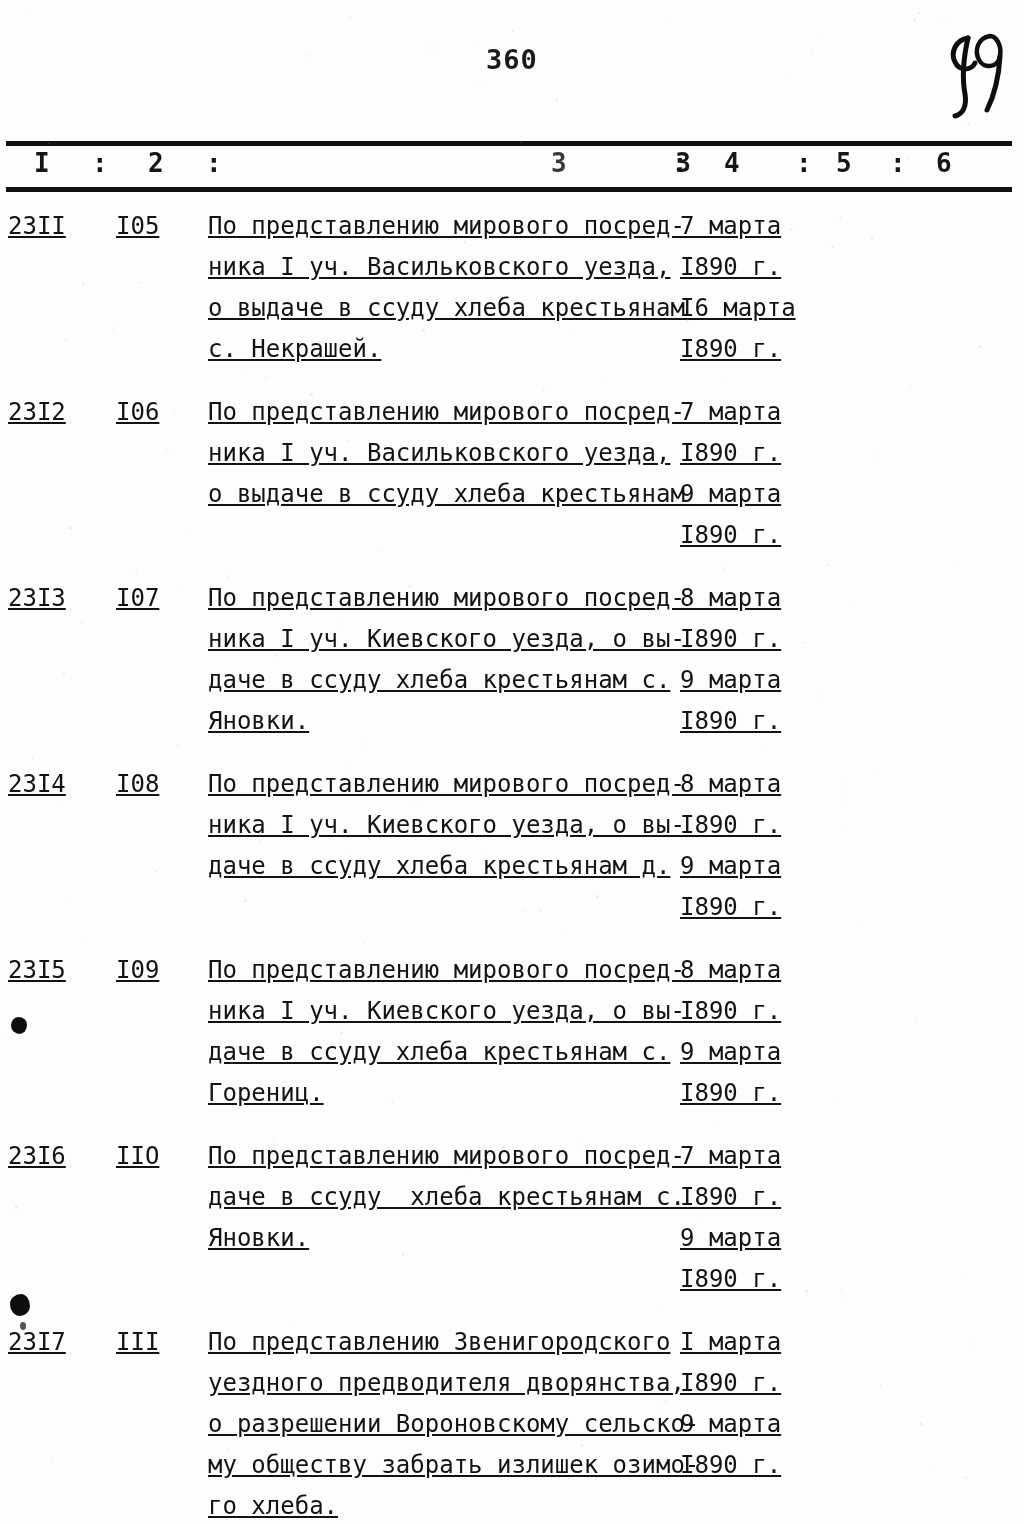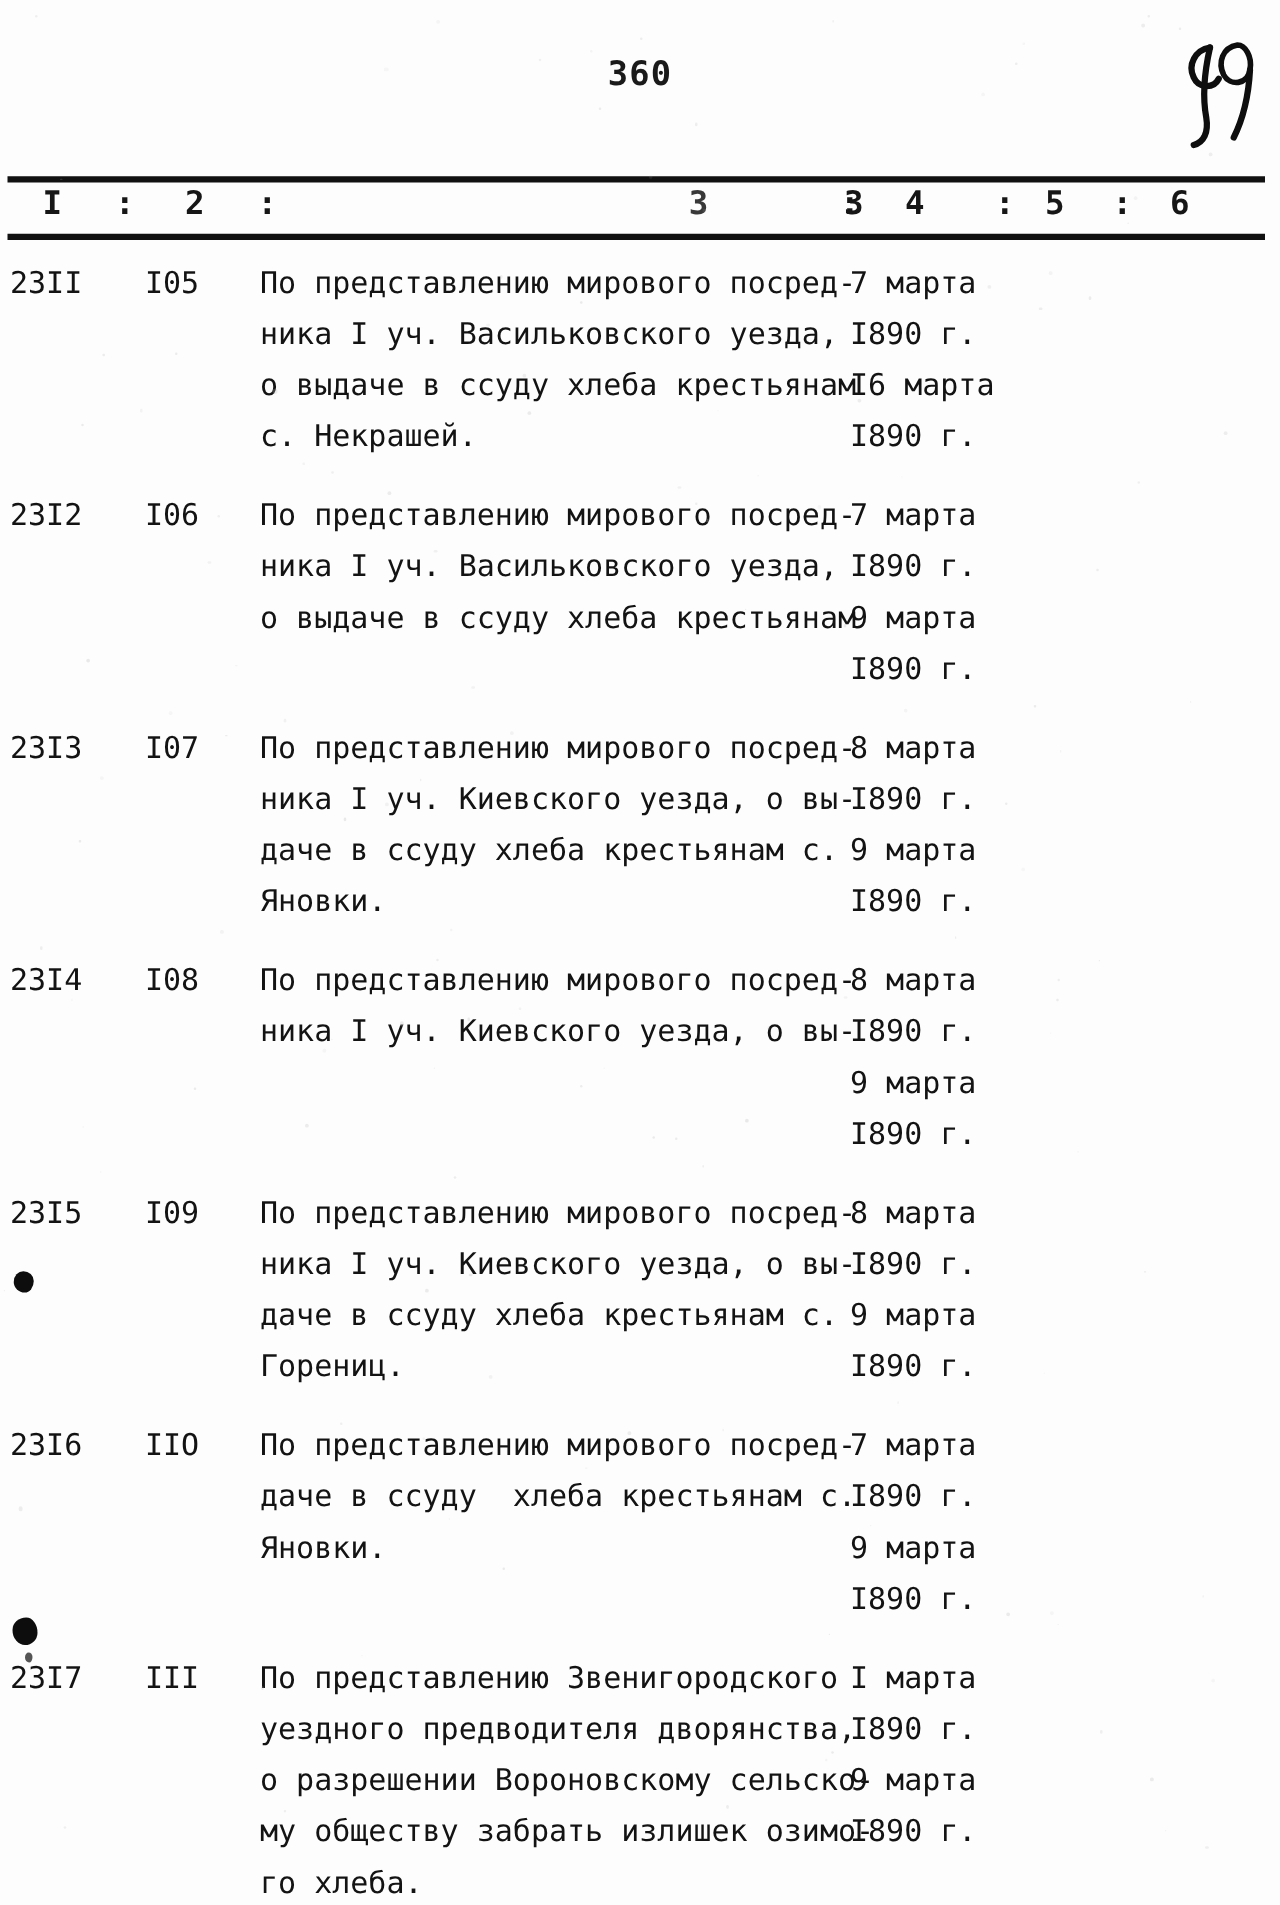--- a/index.html
+++ b/index.html
@@ -116,20 +116,21 @@
     position: relative;
     margin-bottom: 22px;
   }
   .cell {
     position: absolute;
     top: 0;
     font-size: 24px;
     line-height: 41px;
     white-space: pre;
     color: #131313;
+    text-decoration: underline;
   }
   .c-num   { left: 8px;   width: 100px; }
   .c-old   { left: 116px; width: 90px;  }
   .c-desc  { left: 208px; width: 470px; }
   .c-dates { left: 680px; width: 250px; }
 
   .desc-line, .date-line {
     display: block;
     height: 41px;
     white-space: pre;
@@ -205,21 +206,21 @@
       </div>
       <div class="row row-h4">
         <div class="cell c-num">23I3</div>
         <div class="cell c-old">I07</div>
         <div class="cell c-desc"><span class="desc-line">По представлению мирового посред-</span><span class="desc-line">ника I уч. Киевского уезда, о вы-</span><span class="desc-line">даче в ссуду хлеба крестьянам с.</span><span class="desc-line">Яновки.</span></div>
         <div class="cell c-dates"><span class="date-line">8 марта</span><span class="date-line">I890 г.</span><span class="date-line">9 марта</span><span class="date-line">I890 г.</span></div>
       </div>
       <div class="row row-h4">
         <div class="cell c-num">23I4</div>
         <div class="cell c-old">I08</div>
-        <div class="cell c-desc"><span class="desc-line">По представлению мирового посред-</span><span class="desc-line">ника I уч. Киевского уезда, о вы-</span></div>
+        <div class="cell c-desc"><span class="desc-line">По представлению мирового посред-</span><span class="desc-line">ника I уч. Киевского уезда, о вы-</span><span class="desc-line">даче в ссуду хлеба крестьянам д.</span></div>
         <div class="cell c-dates"><span class="date-line">8 марта</span><span class="date-line">I890 г.</span><span class="date-line">9 марта</span><span class="date-line">I890 г.</span></div>
       </div>
       <div class="row row-h4">
         <div class="cell c-num">23I5</div>
         <div class="cell c-old">I09</div>
         <div class="cell c-desc"><span class="desc-line">По представлению мирового посред-</span><span class="desc-line">ника I уч. Киевского уезда, о вы-</span><span class="desc-line">даче в ссуду хлеба крестьянам с.</span><span class="desc-line">Горениц.</span></div>
         <div class="cell c-dates"><span class="date-line">8 марта</span><span class="date-line">I890 г.</span><span class="date-line">9 марта</span><span class="date-line">I890 г.</span></div>
       </div>
       <div class="row row-h4">
         <div class="cell c-num">23I6</div>

